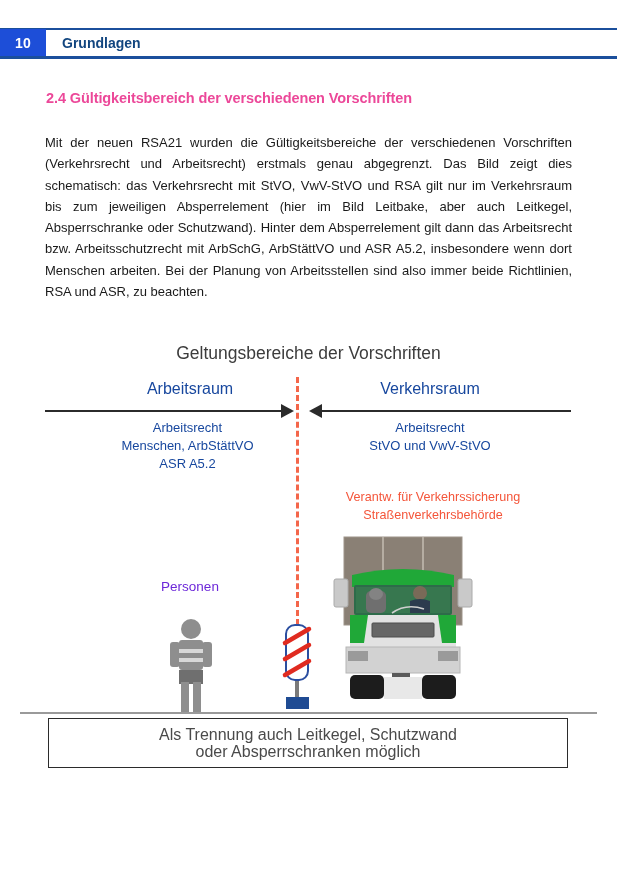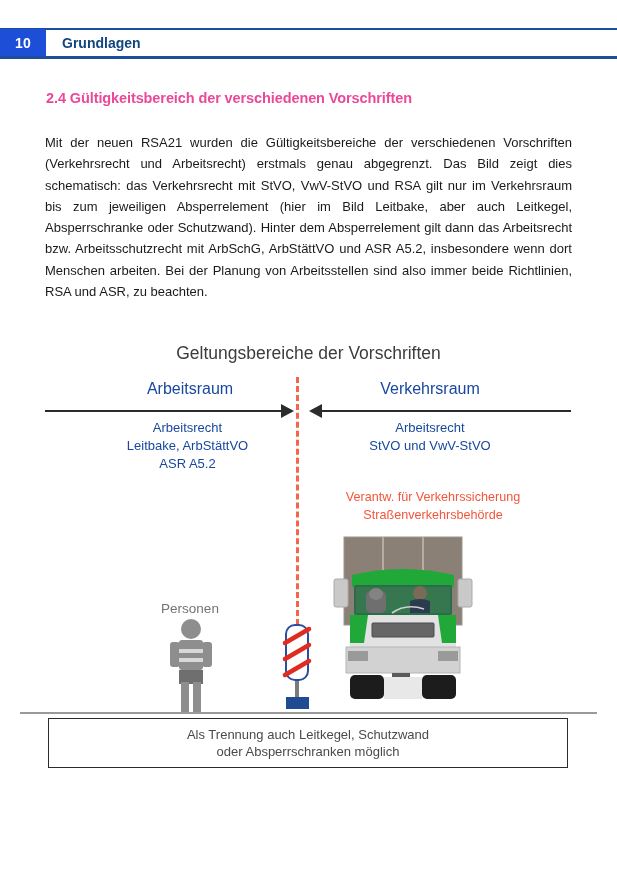--- a/index.html
+++ b/index.html
@@ -170,25 +170,25 @@
     line-height: 18px;
     color: #f4553a;
     text-align: center;
   }
   #resp-block-left  { left: 72px; width: 225px; }
   #resp-block-right { left: 318px; width: 230px; }
 
   
   #persons-label {
     position: absolute;
-    left: 130px; top: 266px;
+    left: 130px; top: 244px;
     width: 120px;
     text-align: center;
     font-size: 13.5px;
-    color: #737373;
+    color: #6d28d9;
   }
 
   
   #person-figure {
     position: absolute;
     left: 170px;
     top: 283px;
     width: 42px;
     height: 94px;
   }
@@ -229,21 +229,21 @@
     left: 48px;
     top: 383px;
     width: 520px;
     height: 50px;
     border: 1.5px solid #2b2b2b;
     background: #ffffff;
     display: flex;
     flex-direction: column;
     align-items: center;
     justify-content: center;
-    font-size: 13px;
+    font-size: 16px;
     line-height: 17px;
     color: #4a4a4a;
     box-sizing: border-box;
   }
 </style>
 </head>
 <body>
 
 <div id="page-header">
   <div id="header-rule-top"></div>
@@ -267,21 +267,21 @@
 
   <div id="axis-left-line"></div>
   <div id="axis-left-head"></div>
   <div id="axis-right-line"></div>
   <div id="axis-right-head"></div>
 
   <div id="divider-dashed"></div>
 
   <div id="law-block-left" class="law-block">
     <div>Arbeitsrecht</div>
-    <div>Leitbake, ArbStättVO</div>
+    <div>Menschen, ArbStättVO</div>
     <div>ASR A5.2</div>
   </div>
   <div id="law-block-right" class="law-block">
     <div>Arbeitsrecht</div>
     <div>StVO und VwV-StVO</div>
   </div>
 
   <div id="resp-block-right" class="resp-block">
     <div>Verantw. für Verkehrssicherung</div>
     <div>Straßenverkehrsbehörde</div>

